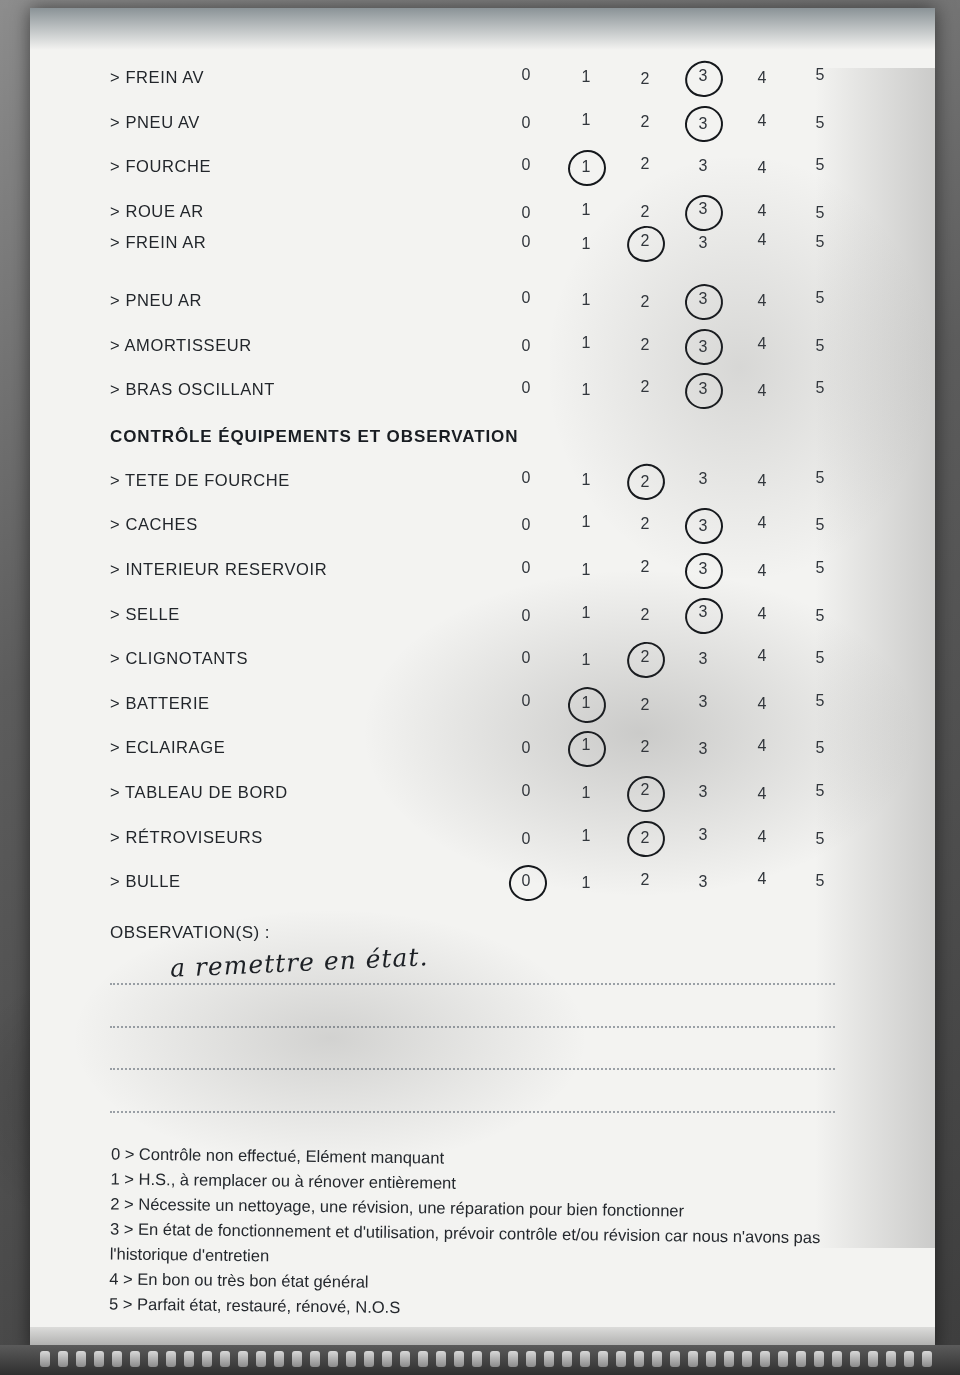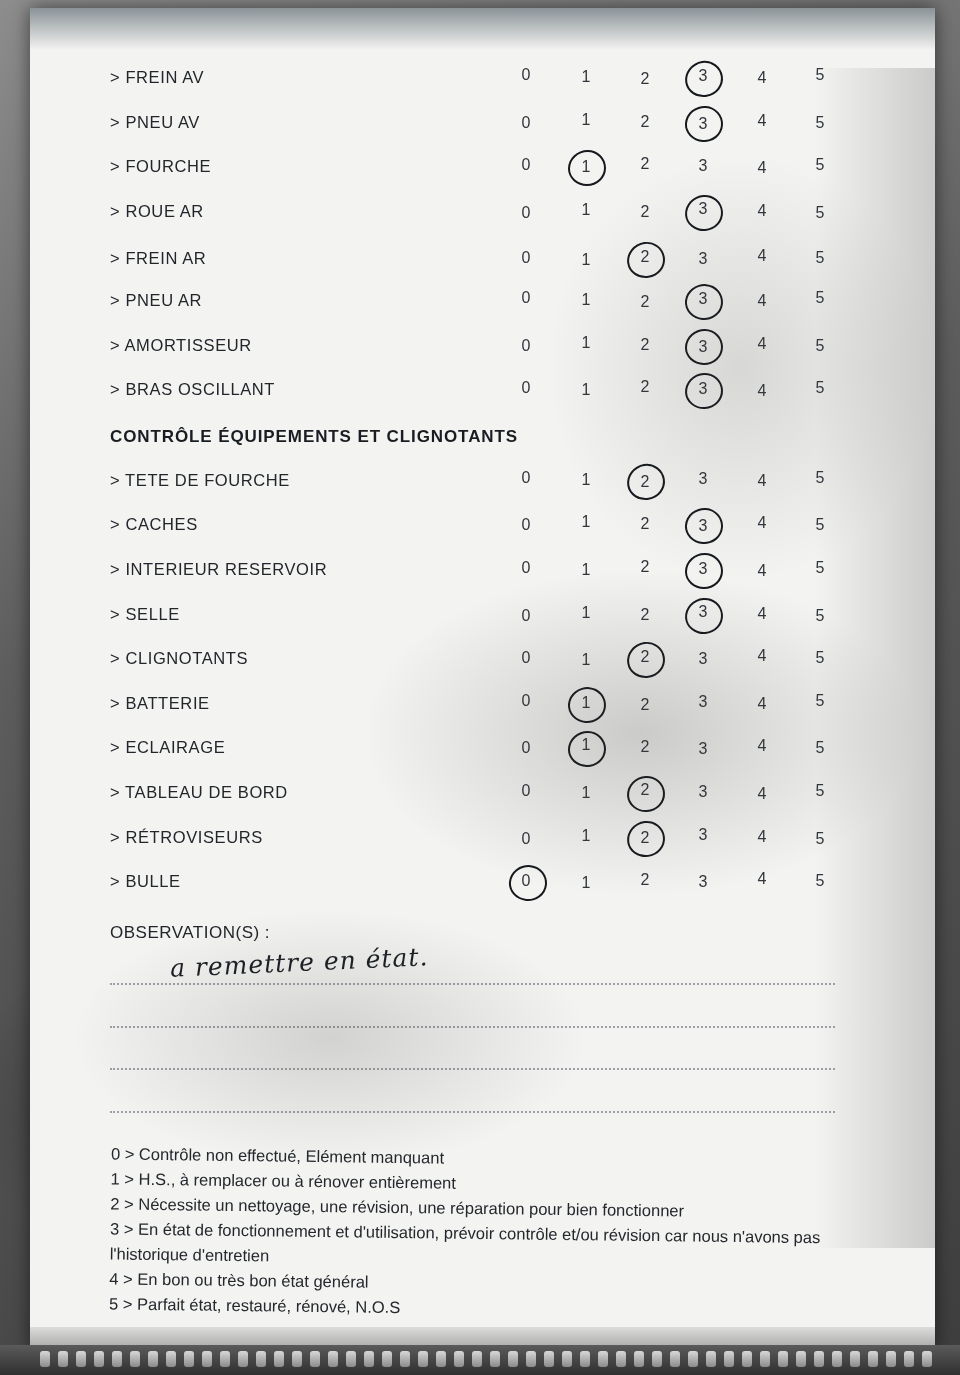--- a/index.html
+++ b/index.html
@@ -242,21 +242,21 @@
         <div class="scale">
           <span class="num n0" style="margin-top: 2px;">0</span>
           <span class="num n1" style="margin-top: -1px;">1</span>
           <span class="num n2" style="margin-top: 1px;">2</span>
           <span class="num n3" style="margin-top: -2px;">3</span>
           <span class="num n4" style="margin-top: 0px;">4</span>
           <span class="num n5" style="margin-top: 2px;">5</span>
           <div class="ink-circle v3" style="transform: rotate(-4deg);"></div>
         </div>
       </div>
-      <div class="rating-row" style="position: absolute; left: 0px; top: 231px; width: 928px;">
+      <div class="rating-row" style="position: absolute; left: 0px; top: 215px; width: 928px;">
         <div class="row-label">&gt; FREIN AR</div>
         <div class="scale">
           <span class="num n0" style="margin-top: 0px;">0</span>
           <span class="num n1" style="margin-top: 2px;">1</span>
           <span class="num n2" style="margin-top: -1px;">2</span>
           <span class="num n3" style="margin-top: 1px;">3</span>
           <span class="num n4" style="margin-top: -2px;">4</span>
           <span class="num n5" style="margin-top: 0px;">5</span>
           <div class="ink-circle v2" style="transform: rotate(-8deg);"></div>
         </div>
@@ -290,21 +290,21 @@
         <div class="scale">
           <span class="num n0" style="margin-top: -1px;">0</span>
           <span class="num n1" style="margin-top: 1px;">1</span>
           <span class="num n2" style="margin-top: -2px;">2</span>
           <span class="num n3" style="margin-top: 0px;">3</span>
           <span class="num n4" style="margin-top: 2px;">4</span>
           <span class="num n5" style="margin-top: -1px;">5</span>
           <div class="ink-circle v3" style="transform: rotate(-3deg);"></div>
         </div>
       </div>
-      <div class="section-title" style="top: 418.8px;">CONTRÔLE ÉQUIPEMENTS ET CLIGNOTANTS</div>
+      <div class="section-title" style="top: 418.8px;">CONTRÔLE ÉQUIPEMENTS ET OBSERVATION</div>
       <div class="rating-row" style="position: absolute; left: 0px; top: 452.8px; width: 905px;">
         <div class="row-label">&gt; TETE DE FOURCHE</div>
         <div class="scale">
           <span class="num n0" style="margin-top: -2px;">0</span>
           <span class="num n1" style="margin-top: 0px;">1</span>
           <span class="num n2" style="margin-top: 2px;">2</span>
           <span class="num n3" style="margin-top: -1px;">3</span>
           <span class="num n4" style="margin-top: 1px;">4</span>
           <span class="num n5" style="margin-top: -2px;">5</span>
           <div class="ink-circle v2" style="transform: rotate(-9deg);"></div>

